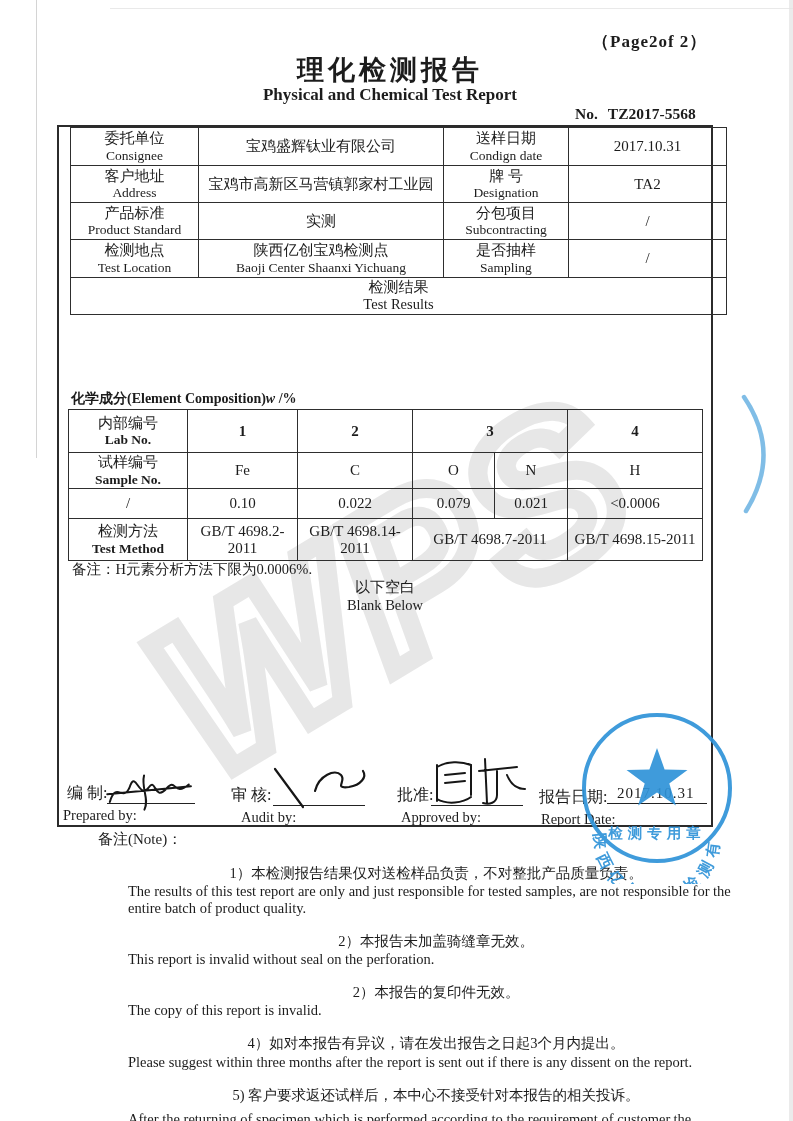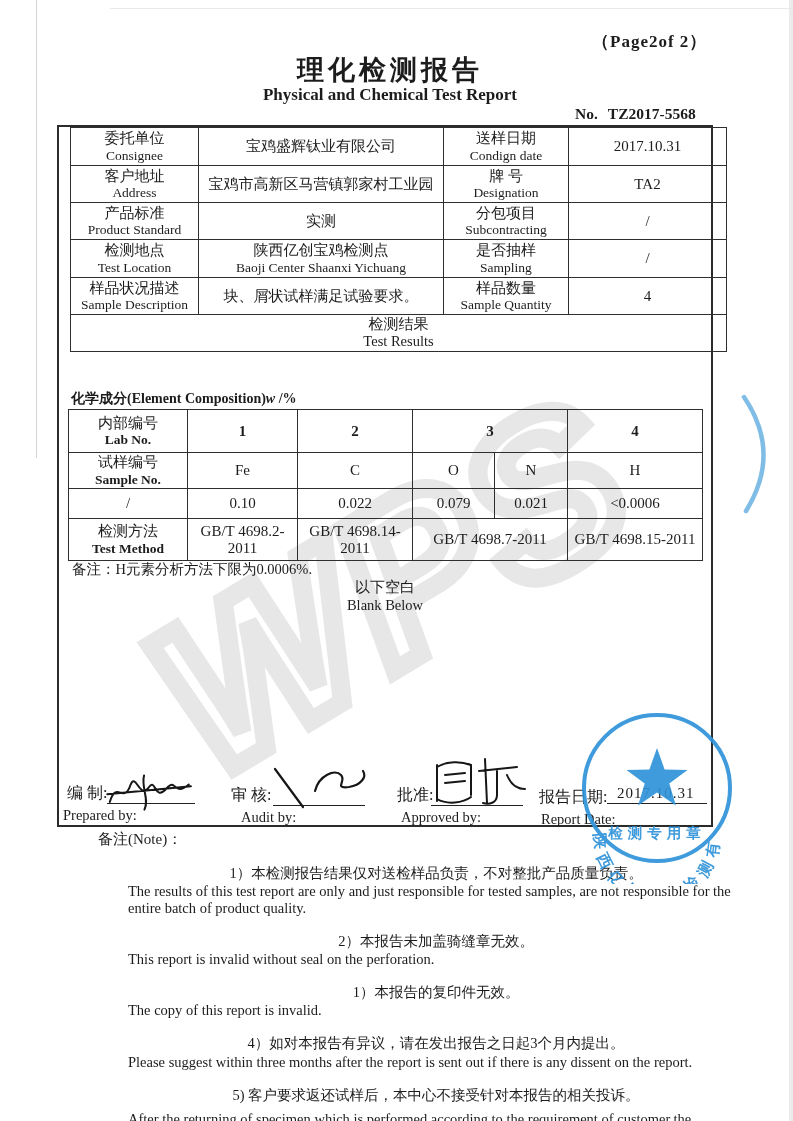--- a/index.html
+++ b/index.html
@@ -130,32 +130,20 @@
           </td>
       <td>
             <div class="zh">陕西亿创宝鸡检测点</div>
             <div class="en">Baoji Center Shaanxi Yichuang</div>
           </td>
       <td>
             <div class="zh">是否抽样</div>
             <div class="en">Sampling</div>
           </td>
       <td class="val" colspan="2">/</td>
-    </tr>
-    <tr style="height:37px">
-      <td>
-            <div class="zh">样品状况描述</div>
-            <div class="en">Sample Description</div>
-          </td>
-      <td class="val">块、屑状试样满足试验要求。</td>
-      <td>
-            <div class="zh">样品数量</div>
-            <div class="en">Sample Quantity</div>
-          </td>
-      <td class="val" colspan="2">4</td>
     </tr>
     <tr style="height:37px" class="results-band">
       <td colspan="5">
         <div class="zh">检测结果</div>
             <div class="en" style="font-size:14.5px">Test Results</div>
       </td>
     </tr>
   </tbody>
     </table>
 
@@ -253,21 +241,21 @@
     </svg>
   </div>
 </div>
 
 <div class="abs notes">
   <div class="nh">备注(Note)：</div>
   <div class="nzh">1）本检测报告结果仅对送检样品负责，不对整批产品质量负责。</div>
   <div class="nen">The results of this test report are only and just responsible for tested samples, are not responsible for the entire batch of product quality.</div>
   <div class="nzh">2）本报告未加盖骑缝章无效。</div>
   <div class="nen">This report is invalid without seal on the perforation.</div>
-  <div class="nzh">1）本报告的复印件无效。</div>
+  <div class="nzh">2）本报告的复印件无效。</div>
   <div class="nen">The copy of this report is invalid.</div>
   <div class="nzh">4）如对本报告有异议，请在发出报告之日起3个月内提出。</div>
   <div class="nen">Please suggest within three months after the report is sent out if there is any dissent on the report.</div>
   <div class="nzh">5) 客户要求返还试样后，本中心不接受针对本报告的相关投诉。</div>
   <div class="nen gap" style="width:600px">After the returning of specimen which is performed according to the requirement of customer,the center will not accept the complaints aiming at this report.</div>
 </div>
 
 <svg class="abs edge-arc" width="60" height="140">
   <path d="M14 12 Q52 68 16 126" stroke="#3d9bda" stroke-width="4.5" fill="none" stroke-linecap="round"></path>
 </svg>

